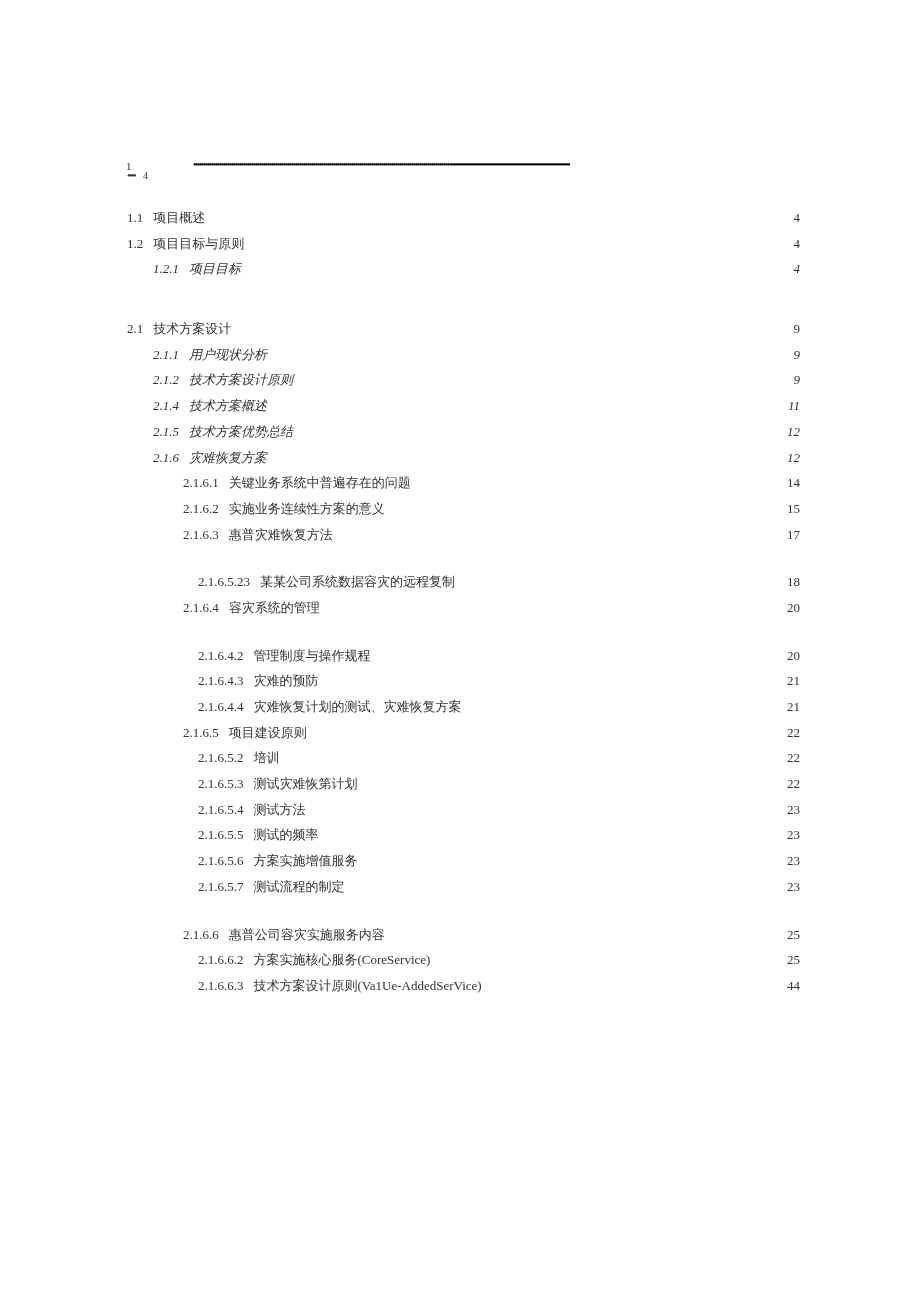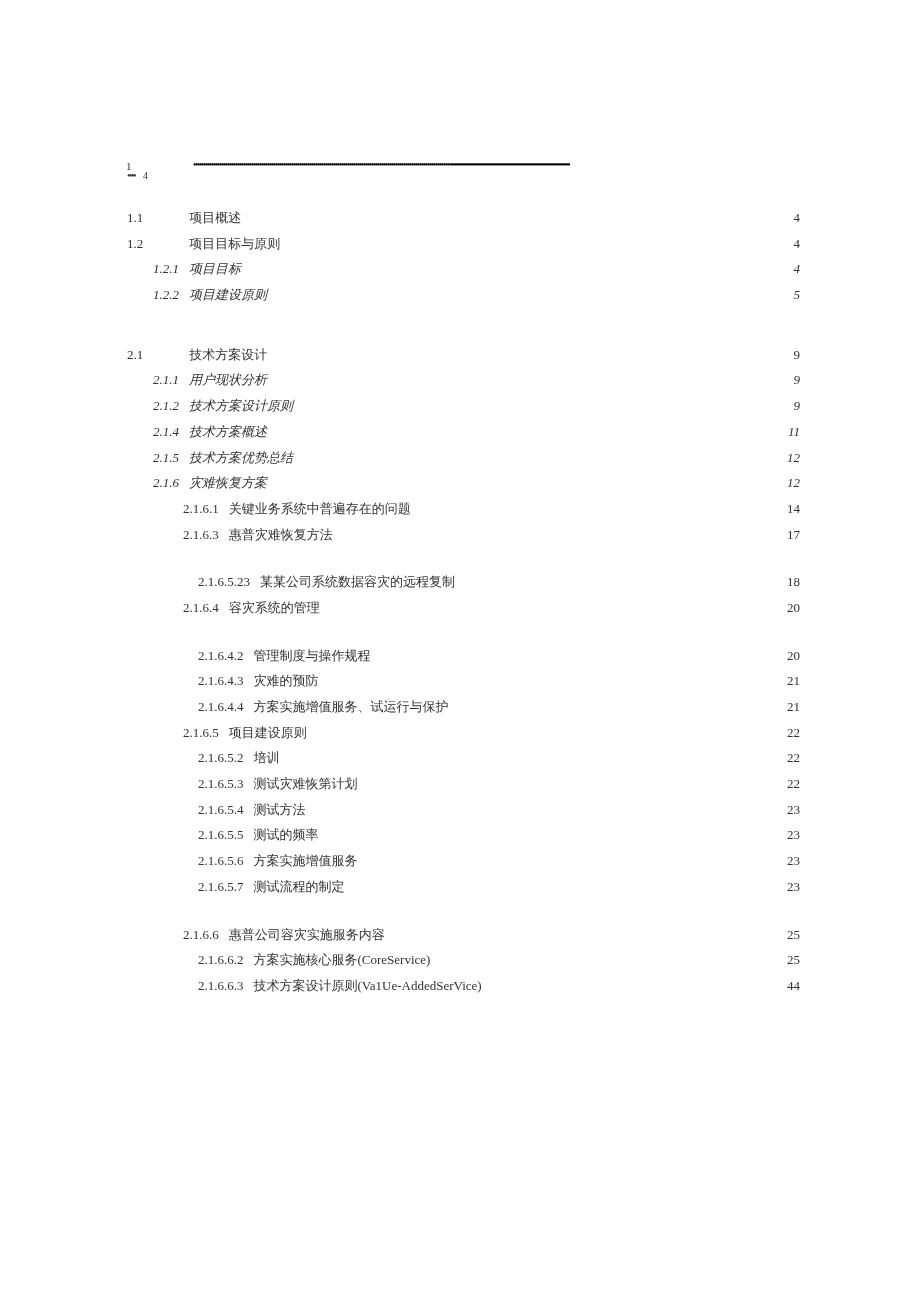--- a/index.html
+++ b/index.html
@@ -45,21 +45,21 @@
       font-size: 10px;
       color: #333;
       position: absolute;
       left: 0;
       bottom: 1px;
     }
     .toc-page {
       flex: 0 0 auto;
     }
     .italic { font-style: italic; }
-    .indent-1 { padding-left: 7px; gap: 36px; }
+    .indent-1 { padding-left: 7px; }
     .indent-2 { padding-left: 33px; text-align: right; }
     .indent-3 { padding-left: 63px; }
     .indent-4 { padding-left: 78px; }
     .spacer-md { height: 34px; }
     .spacer-sm { height: 22px; }
     .top-leader {
       margin-left: 6px;
       position: relative;
       height: 12px;
       overflow: hidden;
@@ -113,26 +113,20 @@
       <span class="toc-title">项目目标与原则</span>
       <span class="toc-leader dots"></span>
       <span class="toc-page">4</span>
     </div>
     <div class="toc-row indent-2">
       <span class="toc-num italic">1.2.1</span>
       <span class="toc-title italic">项目目标</span>
       <span class="toc-leader fine"></span>
       <span class="toc-page italic">4</span>
     </div>
-    <div class="toc-row indent-2">
-      <span class="toc-num italic">1.2.2</span>
-      <span class="toc-title italic">项目建设原则</span>
-      <span class="toc-leader fine"></span>
-      <span class="toc-page italic">5</span>
-    </div>
     <div class="spacer-md"></div>
     <div class="toc-row indent-1">
       <span class="toc-num">2.1</span>
       <span class="toc-title">技术方案设计</span>
       <span class="toc-leader dots"></span>
       <span class="toc-page">9</span>
     </div>
     <div class="toc-row indent-2">
       <span class="toc-num italic">2.1.1</span>
       <span class="toc-title italic">用户现状分析</span>
@@ -163,20 +157,26 @@
       <span class="toc-leader fine"></span>
       <span class="toc-page italic">12</span>
     </div>
     <div class="toc-row indent-3">
       <span class="toc-num">2.1.6.1</span>
       <span class="toc-title">关键业务系统中普遍存在的问题</span>
       <span class="toc-leader dots"></span>
       <span class="toc-page">14</span>
     </div>
     <div class="toc-row indent-3">
+      <span class="toc-num">2.1.6.2</span>
+      <span class="toc-title">实施业务连续性方案的意义</span>
+      <span class="toc-leader dots"></span>
+      <span class="toc-page">15</span>
+    </div>
+    <div class="toc-row indent-3">
       <span class="toc-num">2.1.6.3</span>
       <span class="toc-title">惠普灾难恢复方法</span>
       <span class="toc-leader dots"></span>
       <span class="toc-page">17</span>
     </div>
     <div class="spacer-sm"></div>
     <div class="toc-row indent-4">
       <span class="toc-num">2.1.6.5.23</span>
       <span class="toc-title">某某公司系统数据容灾的远程复制</span>
       <span class="toc-leader dots"></span>
@@ -196,21 +196,21 @@
       <span class="toc-page">20</span>
     </div>
     <div class="toc-row indent-4">
       <span class="toc-num">2.1.6.4.3</span>
       <span class="toc-title">灾难的预防</span>
       <span class="toc-leader dots"></span>
       <span class="toc-page">21</span>
     </div>
     <div class="toc-row indent-4">
       <span class="toc-num">2.1.6.4.4</span>
-      <span class="toc-title">方案实施增值服务、试运行与保护</span>
+      <span class="toc-title">灾难恢复计划的测试、灾难恢复方案</span>
       <span class="toc-leader dots"></span>
       <span class="toc-page">21</span>
     </div>
     <div class="toc-row indent-3">
       <span class="toc-num">2.1.6.5</span>
       <span class="toc-title">项目建设原则</span>
       <span class="toc-leader dots"></span>
       <span class="toc-page">22</span>
     </div>
     <div class="toc-row indent-4">

